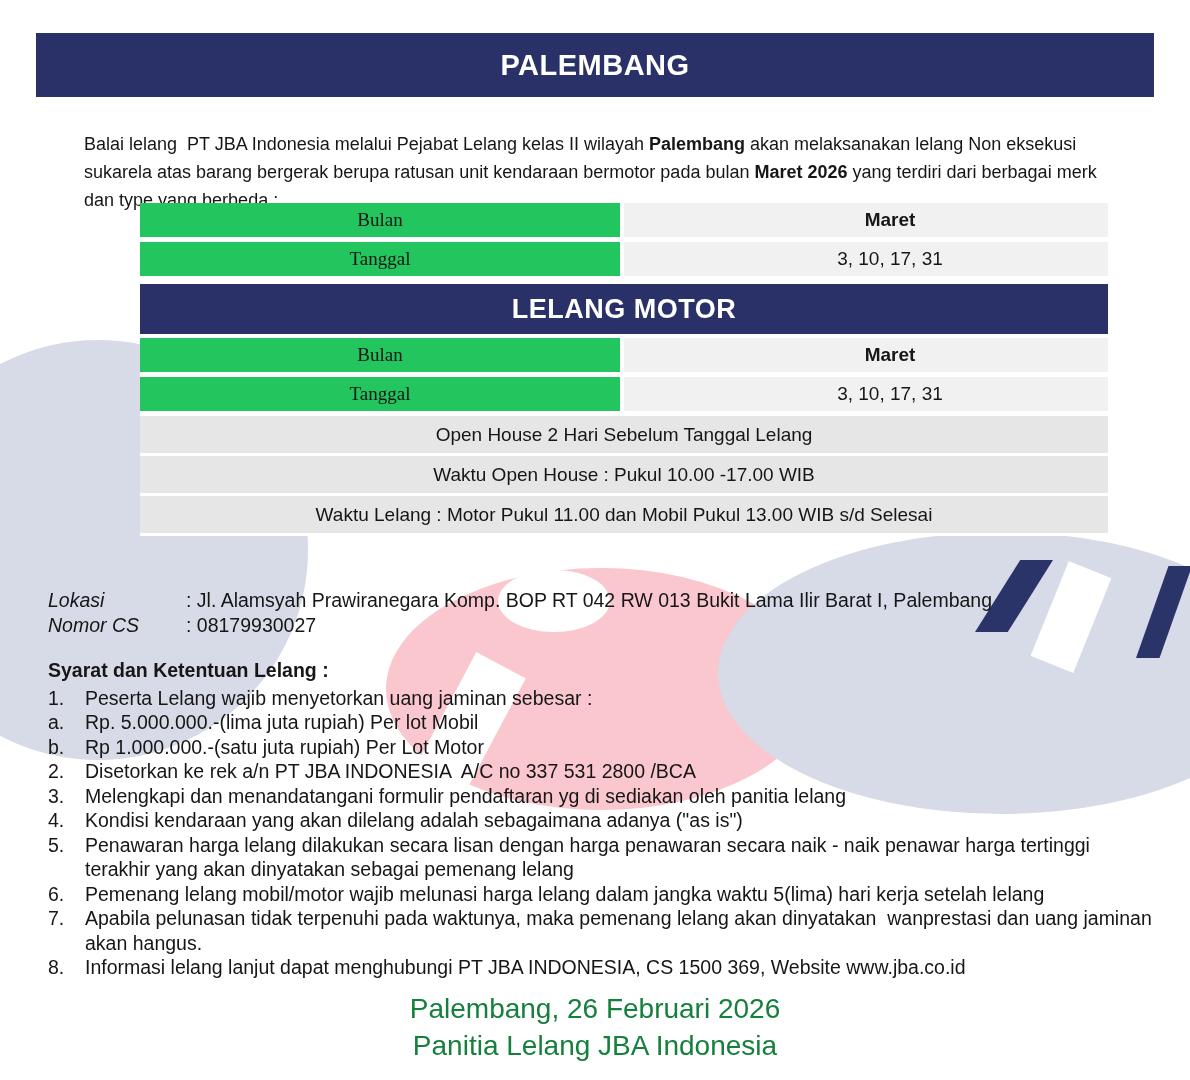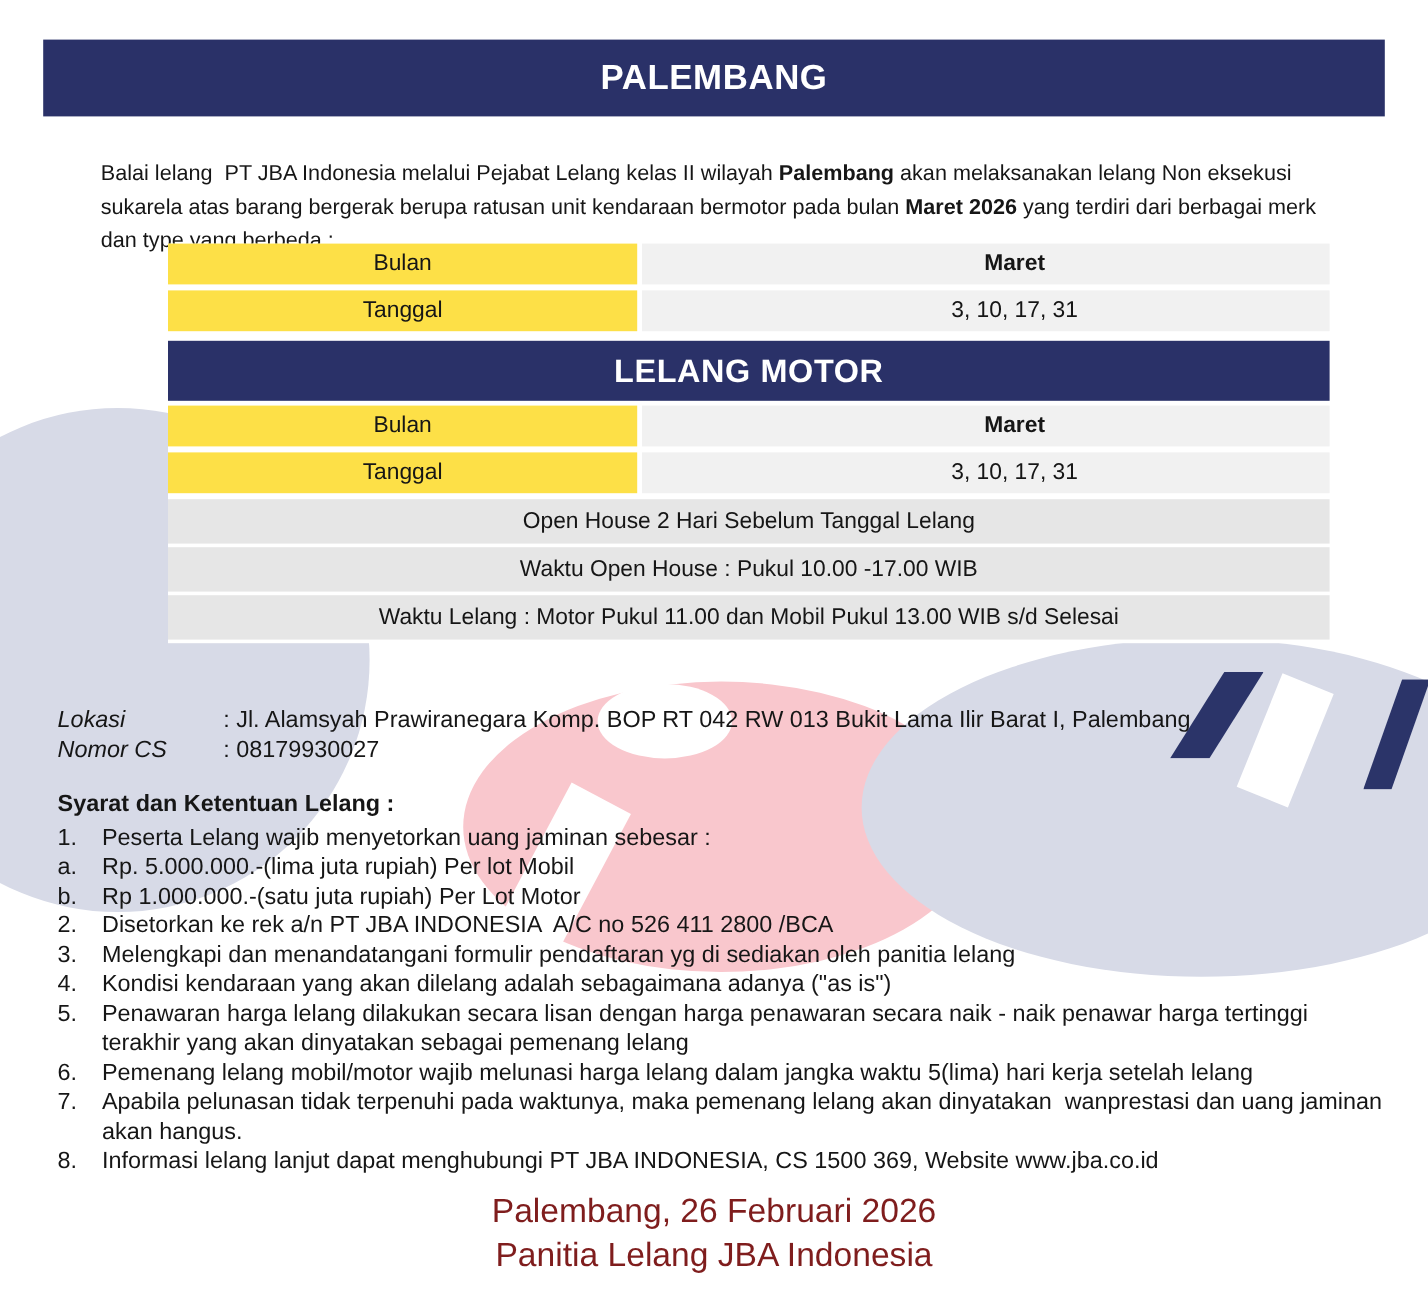--- a/index.html
+++ b/index.html
@@ -34,39 +34,39 @@
   }
   .intro b{font-weight:bold;}
   .tables{position:absolute;left:140px;top:203px;width:968px;background:#ffffff;}
   .tbl-header{
     height:50px;background:#2a3168;color:#ffffff;font-weight:bold;font-size:27px;
     display:flex;align-items:center;justify-content:center;margin-bottom:4px;letter-spacing:0.5px;
   }
   .tbl-header.motor{margin-top:8px;}
   .trow{display:flex;gap:4px;margin-bottom:5px;}
   .cell{height:34px;display:flex;align-items:center;justify-content:center;font-size:19px;}
-  .cell.l{width:391px;background:#fde047;}
+  .cell.l{width:480px;background:#22c55e;font-family:Liberation Serif, serif;}
   .cell.r{flex:1;background:#f1f1f1;padding-left:48px;}
   .cell.b{font-weight:bold;}
   .fullrow{
     height:37px;background:#e6e6e6;display:flex;align-items:center;justify-content:center;
     font-size:19px;margin-bottom:3px;
   }
   .info{position:absolute;left:48px;top:588px;width:1104px;font-size:19.5px;line-height:25px;}
   .info-row{display:flex;}
   .info-label{width:138px;flex-shrink:0;font-style:italic;}
   .info-value{white-space:pre-wrap;}
   .terms{position:absolute;left:48px;top:658px;width:1104px;font-size:19.5px;line-height:24.5px;}
   .terms-title{margin-bottom:3px;font-weight:bold;}
   .term{display:flex;}
   .term .marker{width:37px;flex-shrink:0;}
   .term .ttext{flex:1;white-space:pre-wrap;}
   .closing{
     position:absolute;left:0;top:990px;width:1190px;text-align:center;
-    font-size:28px;line-height:37px;color:#7f1d1d;
+    font-size:28px;line-height:37px;color:#15803d;
   }
 </style>
 </head>
 <body>
 
 <div class="wm wm-circle-left"></div>
 <div class="wm wm-ellipse-pink"></div>
 <div class="wm wm-ellipse-right"></div>
 <div class="wm wm-b-hole"></div>
 <div class="wm wm-swoosh-pink"></div>
@@ -130,21 +130,21 @@
     <div class="term">
       <span class="marker">a.</span>
       <span class="ttext">Rp. 5.000.000.-(lima juta rupiah) Per lot Mobil</span>
     </div>
     <div class="term">
       <span class="marker">b.</span>
       <span class="ttext">Rp 1.000.000.-(satu juta rupiah) Per Lot Motor</span>
     </div>
     <div class="term">
       <span class="marker">2.</span>
-      <span class="ttext">Disetorkan ke rek a/n PT JBA INDONESIA  A/C no 526 411 2800 /BCA</span>
+      <span class="ttext">Disetorkan ke rek a/n PT JBA INDONESIA  A/C no 337 531 2800 /BCA</span>
     </div>
     <div class="term">
       <span class="marker">3.</span>
       <span class="ttext">Melengkapi dan menandatangani formulir pendaftaran yg di sediakan oleh panitia lelang</span>
     </div>
     <div class="term">
       <span class="marker">4.</span>
       <span class="ttext">Kondisi kendaraan yang akan dilelang adalah sebagaimana adanya ("as is")</span>
     </div>
     <div class="term">

